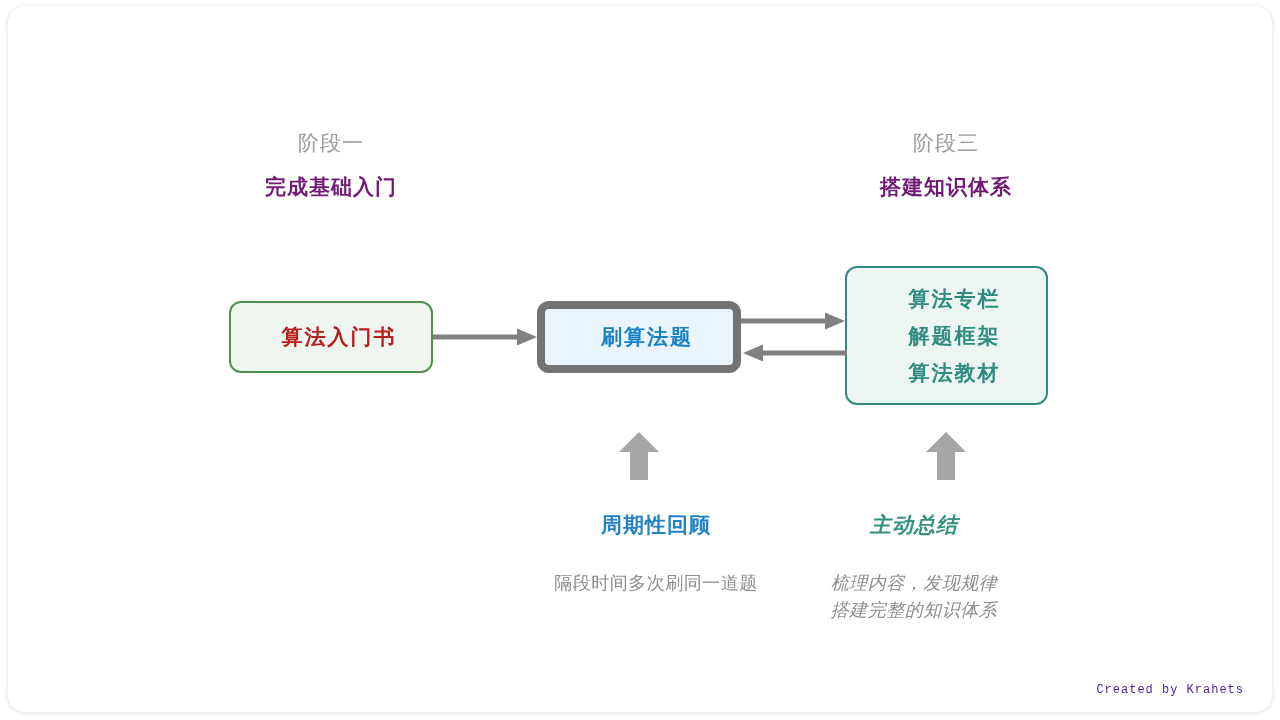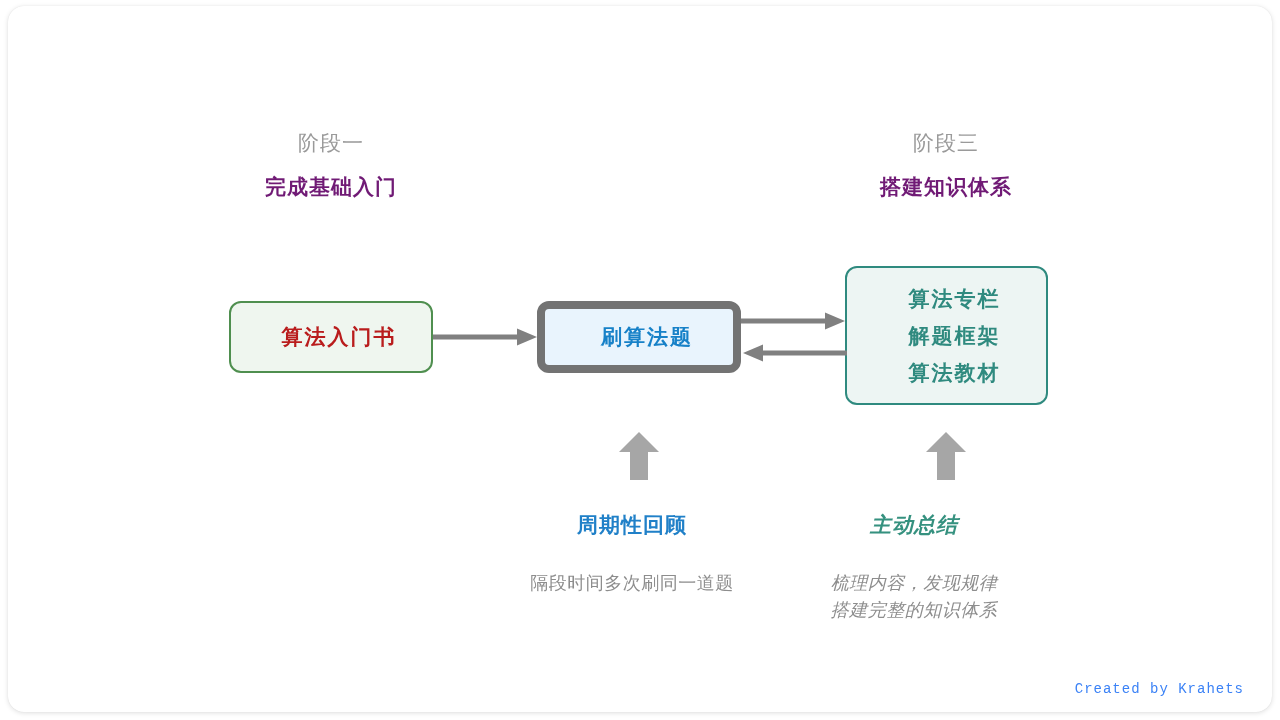--- a/index.html
+++ b/index.html
@@ -137,33 +137,33 @@
   }
   .annot-desc {
     margin-top: 30px;
     font-size: 18px;
     color: #8d8d8d;
     line-height: 27px;
     letter-spacing: 0.5px;
   }
   .annot-desc div { white-space: nowrap; }
 
-  #annot-review  { left: 472px; top: 510px; }
+  #annot-review  { left: 496px; top: 510px; }
   #annot-review .annot-title { color: #2080c8; }
   #annot-summary { left: 754px; top: 510px; font-style: italic; }
   #annot-summary .annot-title { color: #35917f; }
 
   
   #credit {
     position: absolute;
     right: 36px;
     bottom: 23px;
     font-family: "Liberation Mono", "DejaVu Sans Mono", monospace;
-    font-size: 14px;
-    color: #3b82f6;
+    font-size: 12px;
+    color: #4c1d95;
     letter-spacing: 1px;
     white-space: nowrap;
   }
 </style>
 </head>
 <body>
 
 <div id="canvas">
   <div class="card"></div>
 

